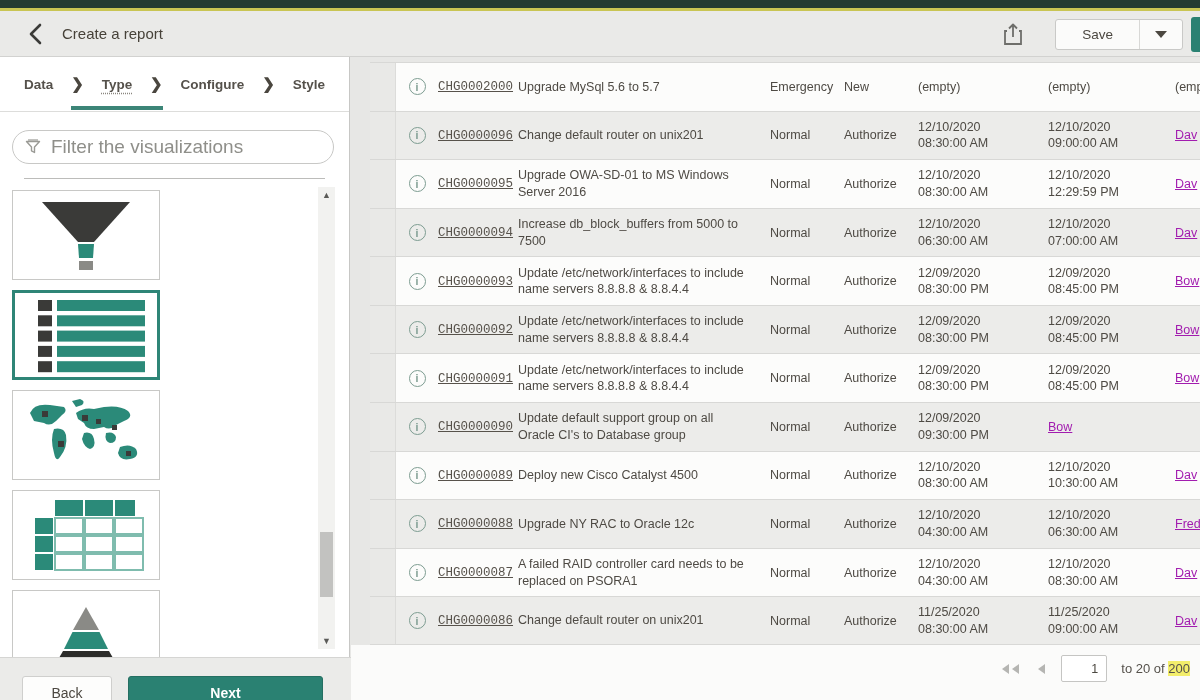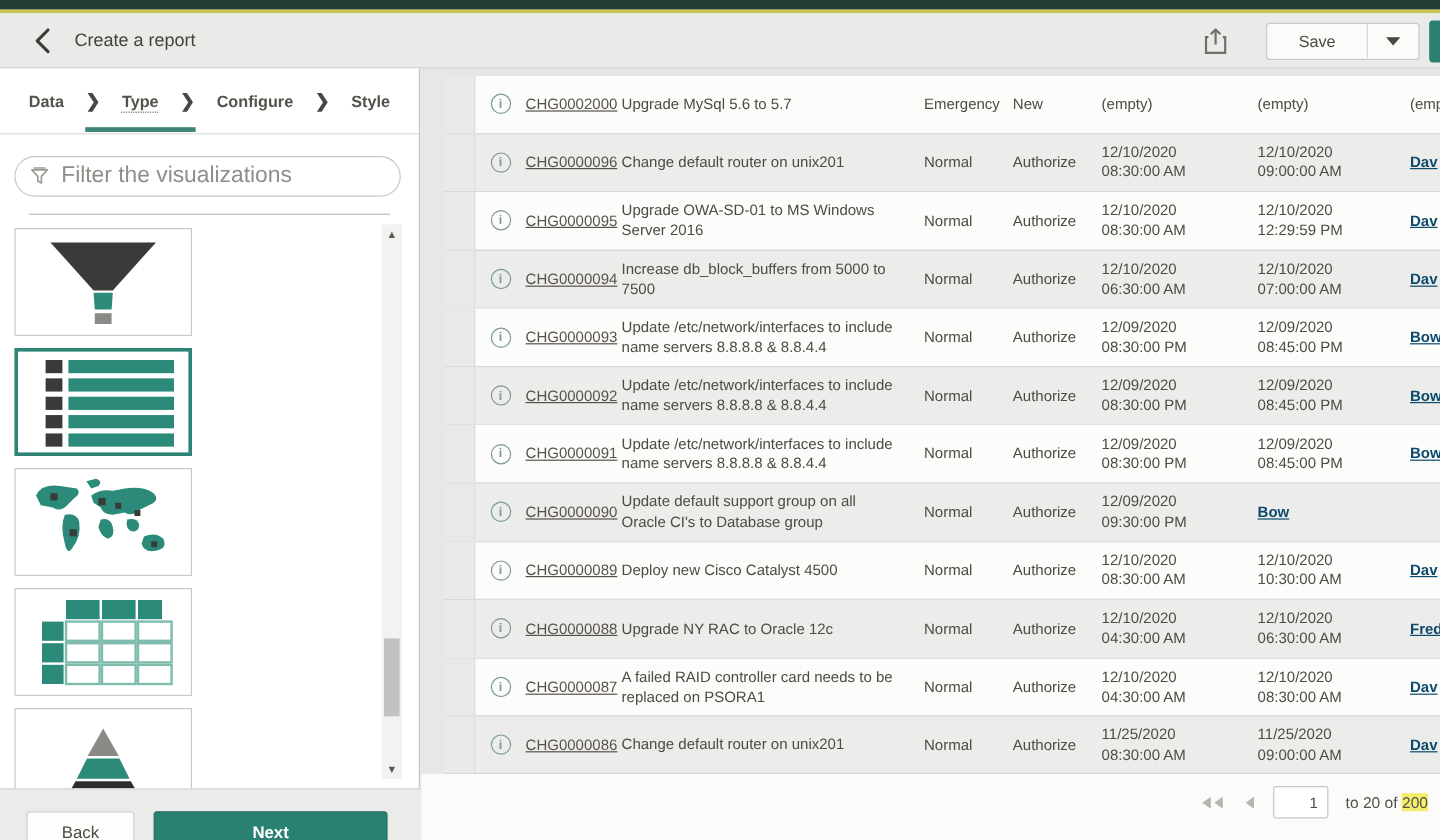--- a/index.html
+++ b/index.html
@@ -50,28 +50,28 @@
   
   .table-zone { position:absolute; left:370px; top:62px; width:830px; height:583px; background:#fff; }
   .t-row { display:flex; align-items:center; height:48.58px; border-top:1px solid #d8d8d6; font-size:12.5px; color:#4e4a44; }
   .t-row:last-child { border-bottom:1px solid #d8d8d6; }
   .t-row.odd  { background:#fcfcfb; }
   .t-row.even { background:#ececea; }
   .c-lead { width:26px; align-self:stretch; background:#e9e9e7; border-right:1px solid #dcdcda; }
   .c-info { width:42px; display:flex; justify-content:center; }
   .info-icon { width:17px; height:17px; border:1.4px solid #7d9c91; border-radius:50%; color:#7d9c91; font-size:10.5px; display:flex; align-items:center; justify-content:center; font-weight:700; cursor:pointer; }
   .c-num { width:80px; }
-  .c-num a { color:#57524b; text-decoration:underline; cursor:pointer; }
+  .c-num a { color:#57524b; text-decoration:underline; cursor:pointer;font-family:Liberation Mono, monospace; }
   .c-desc { width:244px; padding-right:10px; line-height:1.32; }
   .c-pri { width:74px; padding-left:8px; }
   .c-state { width:78px; padding-left:8px; }
   .c-start, .c-end { width:130px; padding:0 14px 0 4px; line-height:1.32; }
   .c-end { width:127px; }
   .c-asg { flex:1; overflow:hidden; white-space:nowrap; padding-left:4px; }
-  .c-asg a { color:#0c4a6e; text-decoration:underline; cursor:pointer;font-weight:bold; }
+  .c-asg a { color:#a21caf; text-decoration:underline; cursor:pointer; }
 
   
   .bottom-white { position:absolute; left:351px; top:645px; width:849px; height:55px; background:#fbfbfa; }
   .pager { position:absolute; right:10px; top:655px; display:flex; align-items:center; gap:14px; }
   .pg-ic { display:flex; cursor:pointer; }
   .pager input { width:46px; height:27px; border:1px solid #c5c5c3; border-radius:2px; text-align:right; padding-right:8px; font-size:12.5px; color:#4c4841; font-family:"Liberation Sans",sans-serif; background:#fff; }
   .pg-label { font-size:13px; color:#55514b; }
   .pg-total { background:#f3ee6b; }
 
   svg { display:block; }

